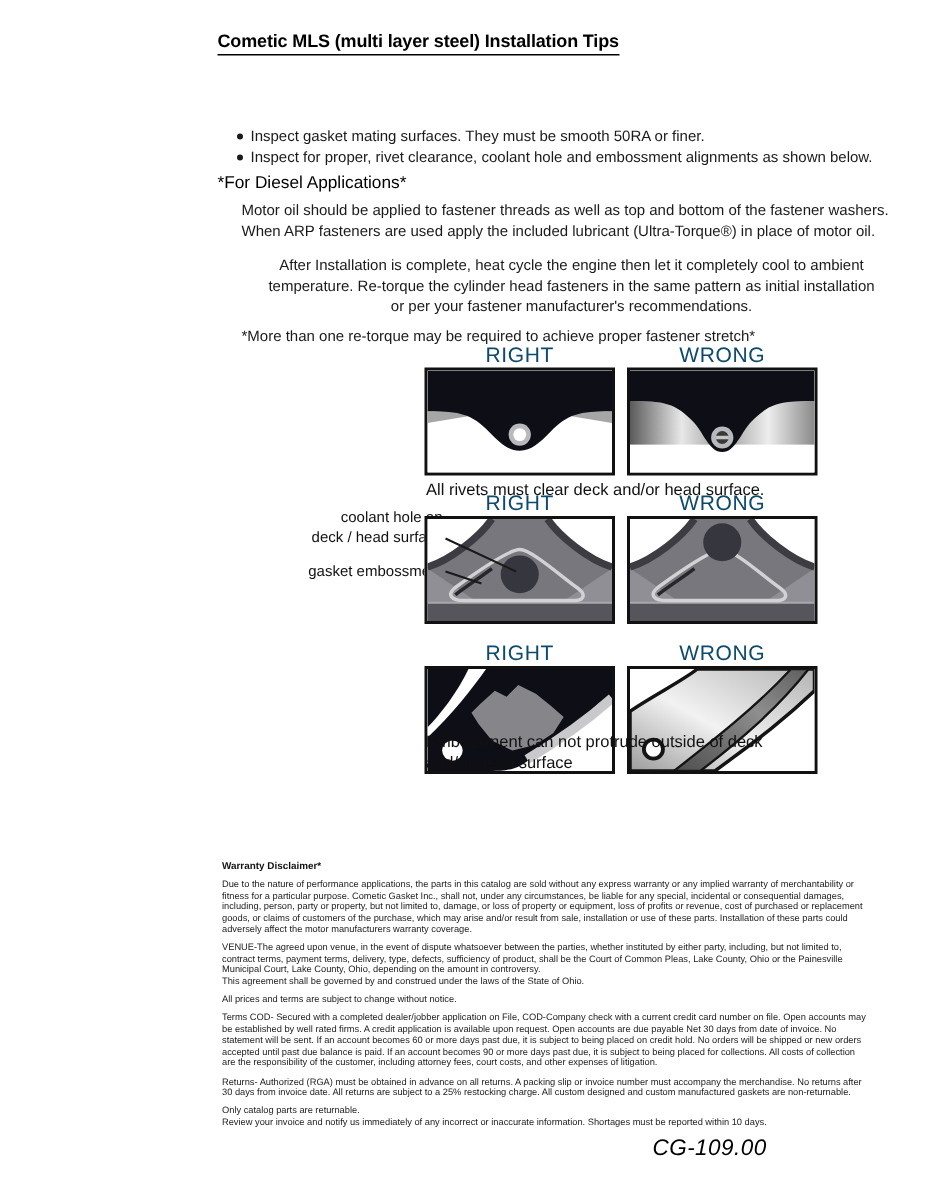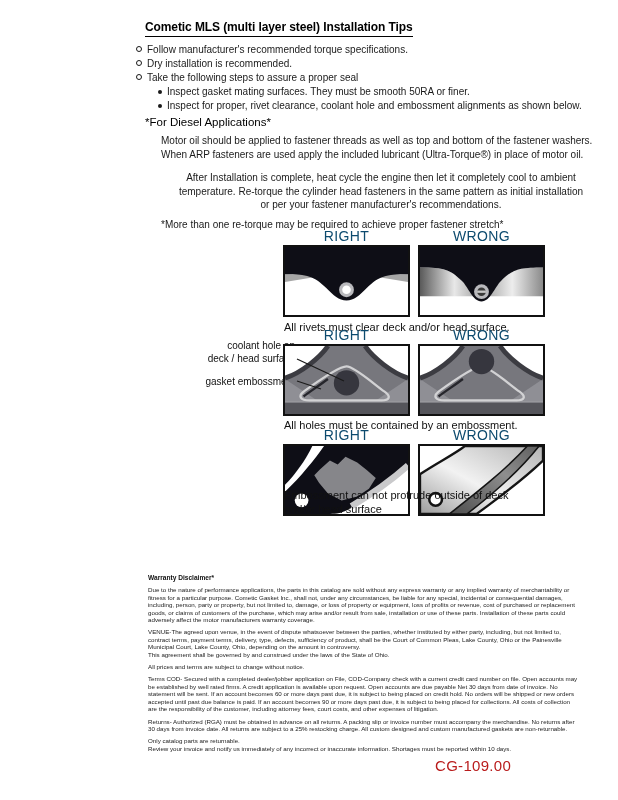--- a/index.html
+++ b/index.html
@@ -47,34 +47,29 @@
   
   .callout{width:140px;text-align:right;font-size:10px;line-height:12.5px;
     color:#111;white-space:pre-line;}
   .co1{left:107px;top:340px;}
   .co2{left:107px;top:376px;}
   .leaders{left:0;top:0;width:618px;height:800px;pointer-events:none;}
   
   .legal{left:100px;top:574px;width:432px;font-size:6.2px;line-height:7.4px;color:#222;}
   .legal-head{font-weight:bold;margin-bottom:5px;font-size:6.6px;color:#111;}
   .legal p{margin:0 0 5px 0;white-space:pre-line;}
-  .footer-code{left:387px;top:757px;font-size:15px;color:#b91c1c;letter-spacing:0.3px;}
+  .footer-code{left:387px;top:757px;font-size:15px;color:#000000;letter-spacing:0.3px;font-style:italic;}
 </style>
 </head>
 <body>
 
 <div class="page">
 
   <div class="abs title">Cometic MLS (multi layer steel) Installation Tips</div>
 
-  <div class="abs bullets">
-    <span class="bullet">Follow manufacturer's recommended torque specifications.</span>
-    <span class="bullet">Dry installation is recommended.</span>
-    <span class="bullet">Take the following steps to assure a proper seal</span>
-  </div>
   <div class="abs subbullets">
     <span class="subbullet">Inspect gasket mating surfaces.  They must be smooth 50RA or finer.</span>
     <span class="subbullet">Inspect for proper, rivet clearance, coolant hole and embossment alignments as shown below.</span>
   </div>
 
   <div class="abs diesel-head">*For Diesel Applications*</div>
   <div class="abs para p1">Motor oil should be applied to fastener threads as well as top and bottom of the fastener washers.
 When ARP fasteners are used apply the included lubricant (Ultra-Torque®) in place of motor oil.</div>
   <div class="abs para p2">After Installation is complete, heat cycle the engine then let it completely cool to ambient
 temperature. Re-torque the cylinder head fasteners in the same pattern as initial installation
@@ -148,21 +143,20 @@
       <line x1="0" y1="57.5" x2="126" y2="57.5" stroke="#a8a8ae" stroke-width="1.4"></line>
       <path d="M0,0 H44 C36,12 16,28 0,33 Z" fill="#ffffff"></path>
       <path d="M126,0 H82 C90,12 110,28 126,33 Z" fill="#ffffff"></path>
       <path d="M44,0 C36,12 16,28 0,33" fill="none" stroke="#3c3c42" stroke-width="5"></path>
       <path d="M82,0 C90,12 110,28 126,33" fill="none" stroke="#3c3c42" stroke-width="5"></path>
       <path d="M63,21 C71,21 92,40 102,47 C109,52 107,56 99,56 H25 C16,56 13,52 19,47 C30,39 55,21 63,21 Z" fill="none" stroke="#d2d2d4" stroke-width="2.4"></path>
       <path d="M44,34 C36,40 24,48 19,52" fill="none" stroke="#26262c" stroke-width="2.4"></path>
       <circle cx="63" cy="16" r="13" fill="#36363e"></circle>
     </svg>
   </div>
-  <div class="abs caption cap2">All holes must be contained by an embossment.</div>
 
   <div class="abs fig-header hx1 hr3">RIGHT</div>
   <div class="abs fig-header hx2 hr3">WRONG</div>
 
   <div class="abs figbox bx1 by3">
     <svg viewBox="0 0 126 70" preserveAspectRatio="none">
       <rect width="126" height="70" fill="#fff"></rect>
       <path d="M0,0 H28 C21,15 9,31 0,40 Z" fill="#0e0e16"></path>
       <path d="M40,0 H126 V22 C104,40 86,52 64,66 C56,70 50,70 44,70 H0 V47 C16,32 31,13 40,0 Z" fill="#0e0e16"></path>
       <path d="M68,62 C88,50 106,38 126,20" fill="none" stroke="#c9c9cb" stroke-width="6.5"></path>

